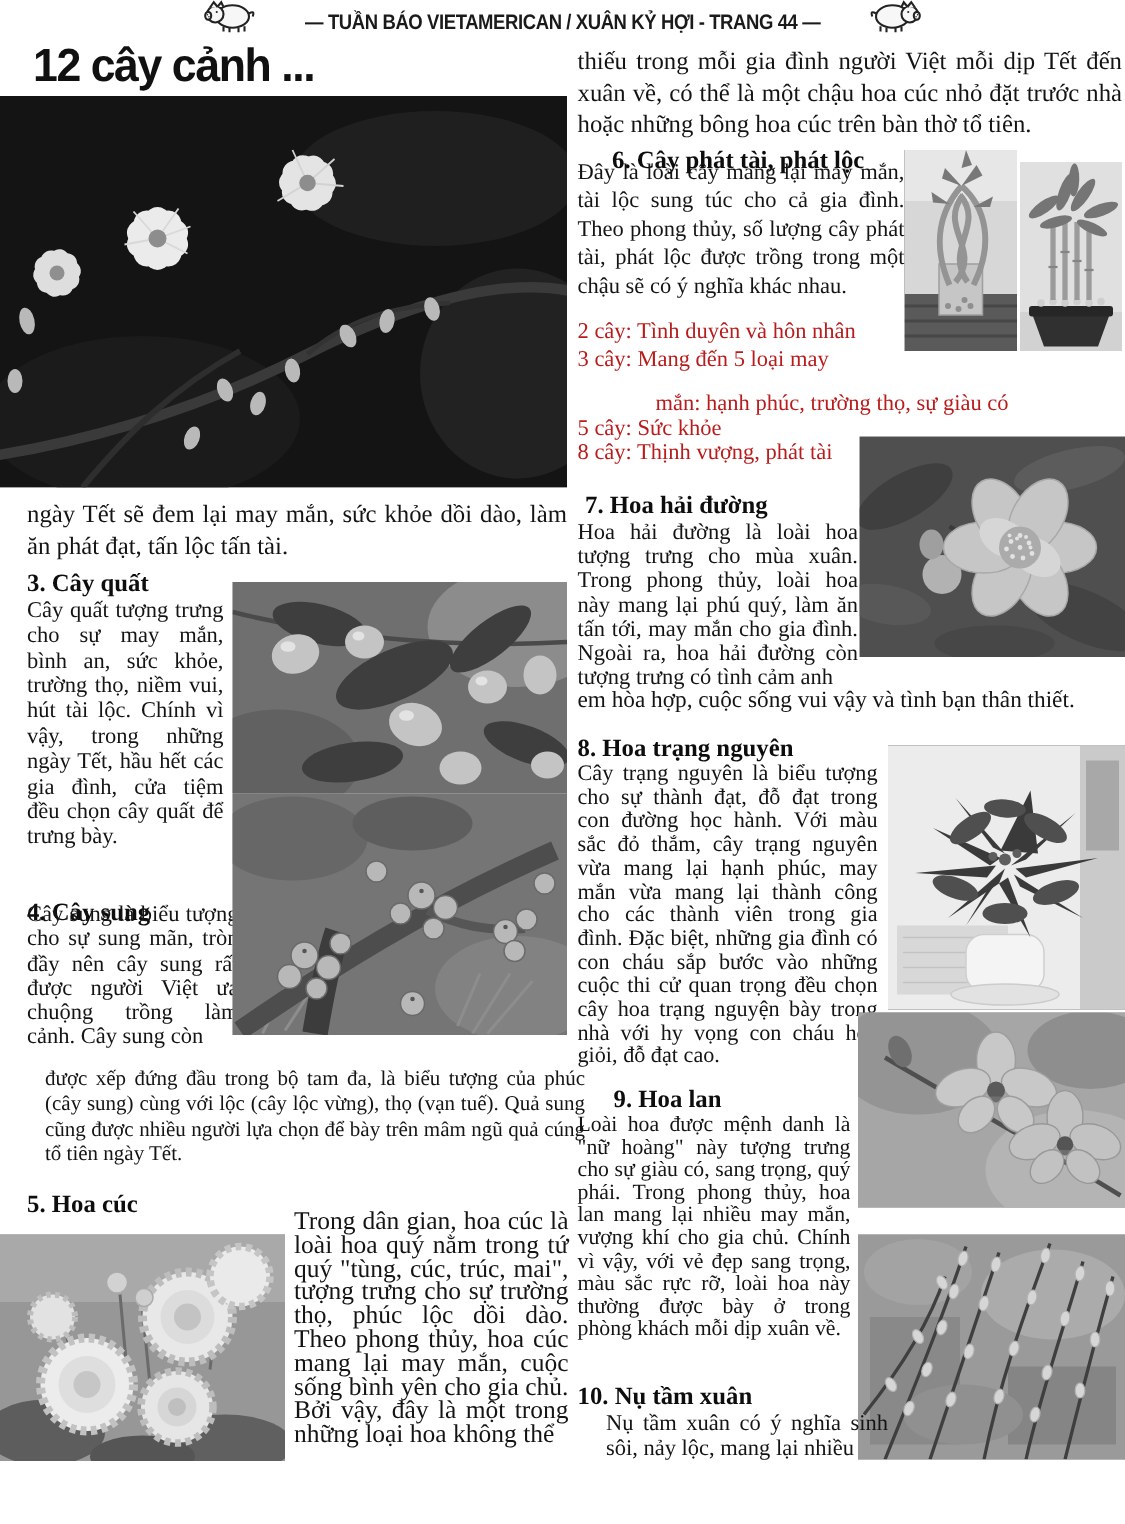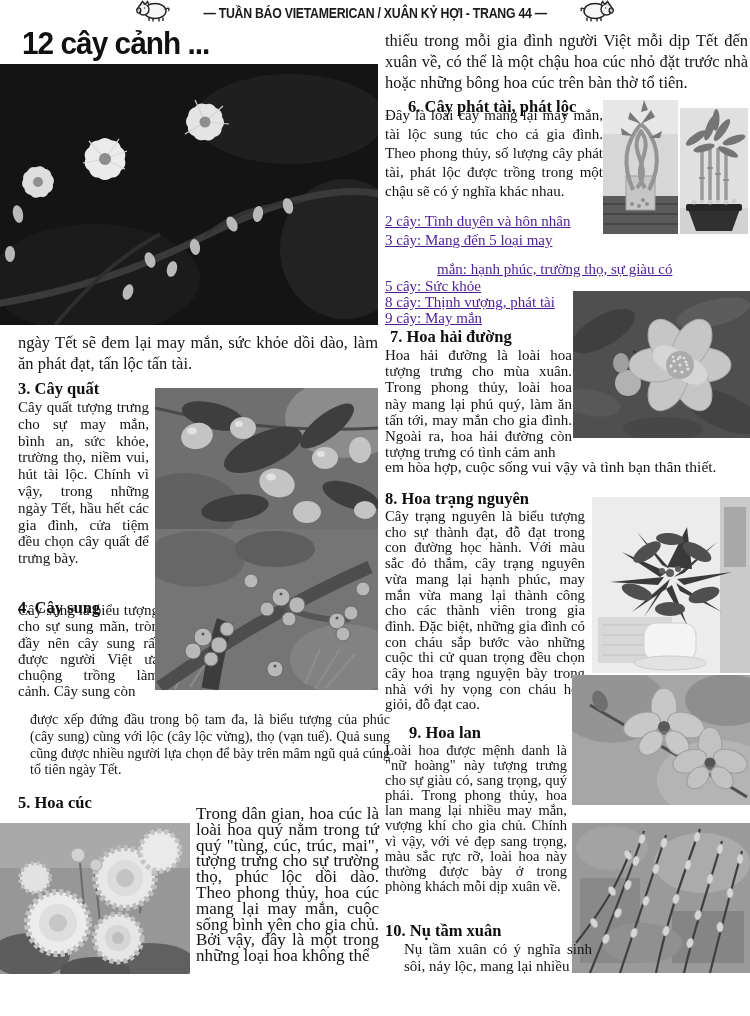--- a/index.html
+++ b/index.html
@@ -15,21 +15,21 @@
   .heading{
     font-weight:bold;font-size:16.5px;color:#0d0d0d;white-space:nowrap;
   }
   #page-title{
     font-family:"Liberation Sans","DejaVu Sans",sans-serif;
     font-weight:900;font-size:31px;letter-spacing:-1px;color:#111;
     transform:scaleX(.96);transform-origin:left center;white-space:nowrap;
   }
   .photo{background:#777;overflow:hidden;}
   .photo svg{display:block;}
-  .list-line{white-space:nowrap;color:#4c1d95;text-decoration:underline;}
+  .list-line{white-space:nowrap;color:#b91c1c;}
   .list-cont{padding-left:52px;}
   #footer-row{
     left:0;top:984;width:750px;display:flex;align-items:center;justify-content:center;gap:10px;
   }
   #footer-text{
     font-family:"Liberation Sans","DejaVu Sans",sans-serif;
     font-weight:bold;font-size:14px;letter-spacing:-.3px;color:#1a1a1a;
     transform:scaleX(.88);white-space:nowrap;
   }
 </style>
@@ -222,21 +222,20 @@
 
   <div class="heading abs" style="left:385px;top:97px;margin-left:23px;">6. Cây phát tài, phát lộc</div>
   <div class="body-text abs" style="left:385px;top:106px;width:218px;font-size:15px;line-height:19px;">Đây là loài cây mang lại may mắn, tài lộc sung túc cho cả gia đình. Theo phong thủy, số lượng cây phát tài, phát lộc được trồng trong một chậu sẽ có ý nghĩa khác nhau.</div>
 
   <div class="abs" style="left:385px;top:213px;width:363px;font-size:15px;">
     <div class="list-line" style="height:19px;">2 cây: Tình duyên và hôn nhân</div>
     <div class="list-line" style="height:17px;">3 cây: Mang đến 5 loại may</div>
     <div class="list-line list-cont" style="height:17px;margin-top:12px;">mắn: hạnh phúc, trường thọ, sự giàu có</div>
     <div class="list-line" style="height:16px;">5 cây: Sức khỏe</div>
     <div class="list-line" style="height:16px;">8 cây: Thịnh vượng, phát tài</div>
-    <div class="list-line" style="height:16px;">9 cây: May mắn</div>
   </div>
 
   <div class="photo abs" style="left:603px;top:100px;width:75px;height:134px;">
     <svg width="75" height="134" viewBox="0 0 75 134">
       <rect width="75" height="134" fill="#d7d7d7"></rect>
       <rect width="75" height="34" fill="#e7e7e7"></rect>
       <rect y="96" width="75" height="38" fill="#5a5a5a"></rect>
       <g stroke="#474747" stroke-width="2">
           <line x1="0" y1="104" x2="75" y2="104"></line>
           <line x1="0" y1="114" x2="75" y2="114"></line>

